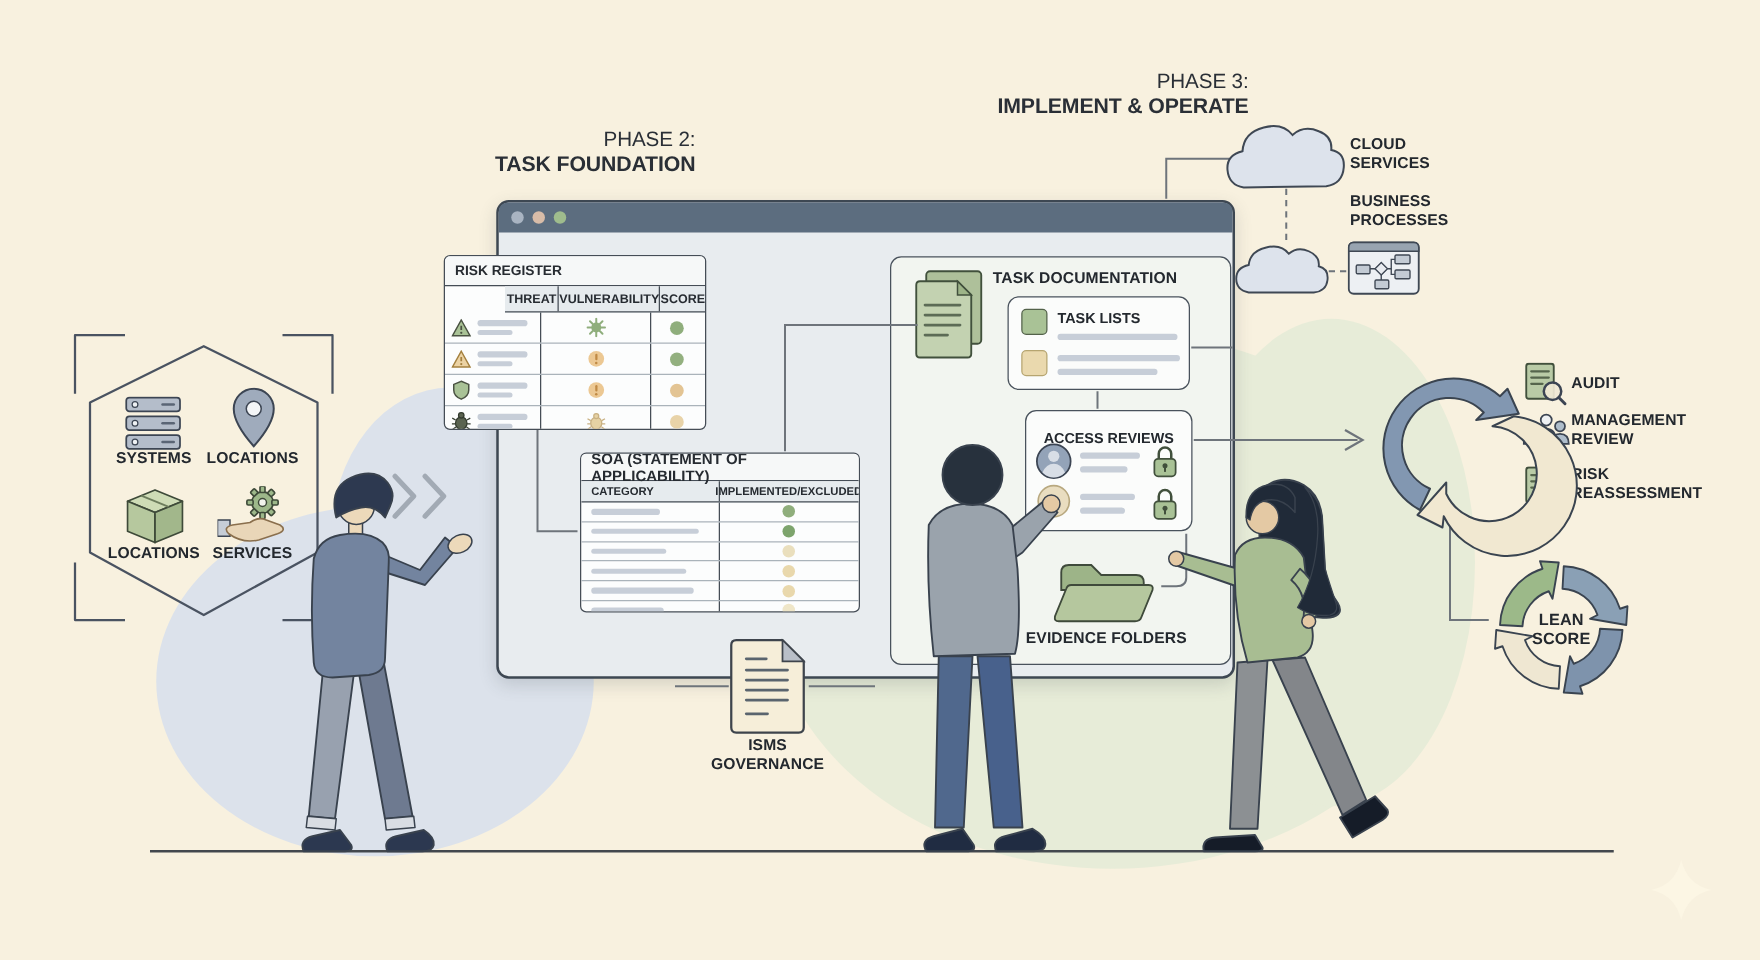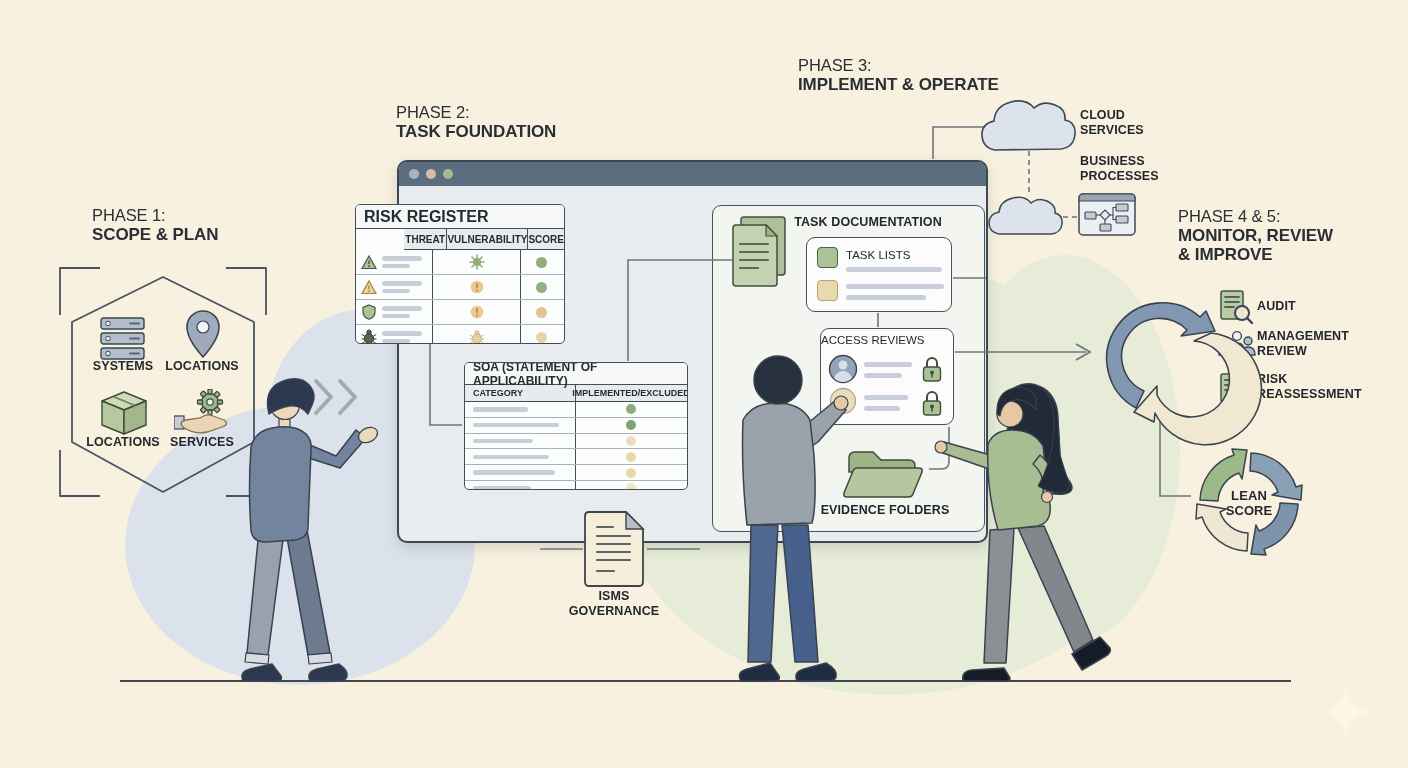--- a/index.html
+++ b/index.html
@@ -4,21 +4,21 @@
 <style>
   html,body{margin:0;padding:0;background:#e9e4d4;}
   .stage{position:relative;width:1408px;height:768px;overflow:hidden;
          background:#f8f1df;font-family:"Liberation Sans",sans-serif;color:#262b31;}
   svg{display:block;}
   .abs{position:absolute;}
   .layer{position:absolute;left:0;top:0;pointer-events:none;}
 
   
   .phase-title{position:absolute;font-size:16.5px;line-height:19px;letter-spacing:-0.1px;color:#2a2f36;}
-  .phase-title .l1{font-weight:500;}
+  .phase-title .l1{font-weight:500;text-align:right;}
   .phase-title .l2,.phase-title .l3{font-weight:700;font-size:17px;}
 
   .lbl{position:absolute;font-weight:700;font-size:12.5px;line-height:14.5px;color:#23282e;letter-spacing:0.1px;}
   .lbl.center{text-align:center;}
 
   
   .window{position:absolute;left:397px;top:160px;width:591px;height:383px;
           background:#e8ecef;border:2px solid #3d4752;border-radius:10px;
           box-shadow:0 5px 14px rgba(60,70,80,0.18);box-sizing:border-box;}
   .titlebar{height:24px;background:#5c6d7f;border-radius:7px 7px 0 0;display:flex;align-items:center;padding-left:10px;gap:7px;}
@@ -32,40 +32,40 @@
   .t-head{display:flex;border-bottom:1.4px solid #454d56;background:#e6ebee;font-weight:700;}
   .t-head>div{display:flex;align-items:center;justify-content:center;box-sizing:border-box;}
   .t-row{display:flex;border-bottom:1px solid #aab3ba;}
   .t-row:last-child{border-bottom:none;}
   .t-row>div{display:flex;align-items:center;box-sizing:border-box;}
   .cell-r{border-right:1.2px solid #454d56;}
   .bar{height:4.5px;border-radius:3px;background:#c7ced8;}
   .dot{border-radius:50%;}
 
   .risk{left:355px;top:204px;width:210px;height:140px;}
-  .risk .t-title{height:23px;font-size:16px;}
+  .risk .t-title{height:23px;font-size:11px;}
   .risk .t-head{height:20px;font-size:10px;margin-left:48px;}
   .risk .t-row{height:24px;}
   .c-threat{width:77px;padding-left:5px;gap:5px;}
   .c-vuln{width:88px;justify-content:center;}
   .c-score{width:41px;justify-content:center;}
 
   .soa{left:464px;top:362px;width:224px;height:128px;}
   .soa .t-title{height:21px;font-size:12px;}
   .soa .t-head{height:16px;font-size:9px;}
   .soa .t-row{height:14.8px;}
   .c-cat{width:111px;padding-left:8px;}
   .c-impl{width:110px;justify-content:center;}
 
   
   .card{position:absolute;background:#fbfcfb;border:1.6px solid #49525c;border-radius:9px;box-sizing:border-box;}
   .task-card{left:806px;top:237px;width:146px;height:75px;}
   .sq{position:absolute;width:21px;height:21px;border-radius:4px;box-sizing:border-box;}
   .access-card{left:820px;top:328px;width:134px;height:97px;}
-  .card-title{position:absolute;font-weight:400;font-size:11.5px;color:#23282e;}
+  .card-title{position:absolute;font-weight:700;font-size:11.5px;color:#23282e;}
 </style>
 </head>
 <body>
 <div class="stage">
 
 <svg class="layer" width="1408" height="768">
   <ellipse cx="890" cy="480" rx="275" ry="215" fill="#e7ecd8"></ellipse>
   <ellipse cx="1065" cy="450" rx="115" ry="195" fill="#e7ecd8"></ellipse>
   <ellipse cx="760" cy="390" rx="165" ry="175" fill="#e7ecd8"></ellipse>
   <ellipse cx="300" cy="545" rx="175" ry="140" fill="#dce2eb"></ellipse>
@@ -75,36 +75,27 @@
 
 <div class="window">
   <div class="titlebar">
     <span class="tdot" style="background-color: rgb(169, 180, 194);"></span>
     <span class="tdot" style="background-color: rgb(216, 188, 168);"></span>
     <span class="tdot" style="background-color: rgb(159, 188, 141);"></span>
   </div>
 </div>
 <div class="inner-panel"></div>
 
-<div class="phase-title" style="left:92px;top:206px;">
-  <div class="l1">PHASE 1:</div>
-  <div class="l2">SCOPE &amp; PLAN</div>
-</div>
 <div class="phase-title" style="left:396px;top:103px;">
   <div class="l1">PHASE 2:</div>
   <div class="l2">TASK FOUNDATION</div>
 </div>
 <div class="phase-title" style="left:798px;top:56px;">
   <div class="l1">PHASE 3:</div>
   <div class="l2">IMPLEMENT &amp; OPERATE</div>
-</div>
-<div class="phase-title" style="left:1178px;top:207px;">
-  <div class="l1">PHASE 4 &amp; 5:</div>
-  <div class="l2">MONITOR, REVIEW</div>
-  <div class="l3">&amp; IMPROVE</div>
 </div>
 
 <svg class="abs" style="left:100px;top:317px;" width="46" height="44">
   <g stroke="#3c4553" stroke-width="1.4" fill="#b4bdca">
     <rect x="1" y="1" width="43" height="11" rx="2.5"></rect>
     <rect x="1" y="16" width="43" height="11" rx="2.5"></rect>
     <rect x="1" y="31" width="43" height="11" rx="2.5"></rect>
   </g>
   <g fill="#eef1f4" stroke="#3c4553" stroke-width="1">
     <circle cx="8" cy="6.5" r="2.3"></circle>
@@ -349,21 +340,21 @@
 <div class="card task-card">
   <span class="sq" style="left:10px;top:9px;background:#a9c296;border:1.4px solid #53624a;"></span>
   <span class="card-title" style="left:39px;top:11px;">TASK LISTS</span>
   <span class="bar abs" style="left:39px;top:29px;width:96px;"></span>
   <span class="sq" style="left:10px;top:42px;background:#ead9ae;border:1.4px solid #b6a570;"></span>
   <span class="bar abs" style="left:39px;top:46px;width:98px;"></span>
   <span class="bar abs" style="left:39px;top:57px;width:80px;"></span>
 </div>
 
 <div class="card access-card">
-  <div class="card-title" style="left:0;right:0;top:5px;text-align:left;">ACCESS REVIEWS</div>
+  <div class="card-title" style="left:0;right:0;top:16px;text-align:center;">ACCESS REVIEWS</div>
   <svg class="abs" style="left:7px;top:25px;" width="30" height="30">
     <circle cx="15" cy="15" r="13.5" fill="#93a3b8" stroke="#3c4553" stroke-width="1.4"></circle>
     <circle cx="15" cy="11" r="4.5" fill="#d8dee6"></circle>
     <path d="M6,24 Q9,17 15,17 Q21,17 24,24 Q20,28 15,28 Q10,28 6,24 Z" fill="#d8dee6"></path>
   </svg>
   <span class="bar abs" style="left:43px;top:33px;width:48px;"></span>
   <span class="bar abs" style="left:43px;top:44px;width:38px;"></span>
   <svg class="abs" style="left:100px;top:26px;" width="22" height="28">
     <path d="M6,12 V8 A5,5 0 0 1 16,8 V12" fill="none" stroke="#41503c" stroke-width="2"></path>
     <rect x="2.5" y="12" width="17" height="14" rx="3" fill="#a9c296" stroke="#41503c" stroke-width="1.4"></rect>

